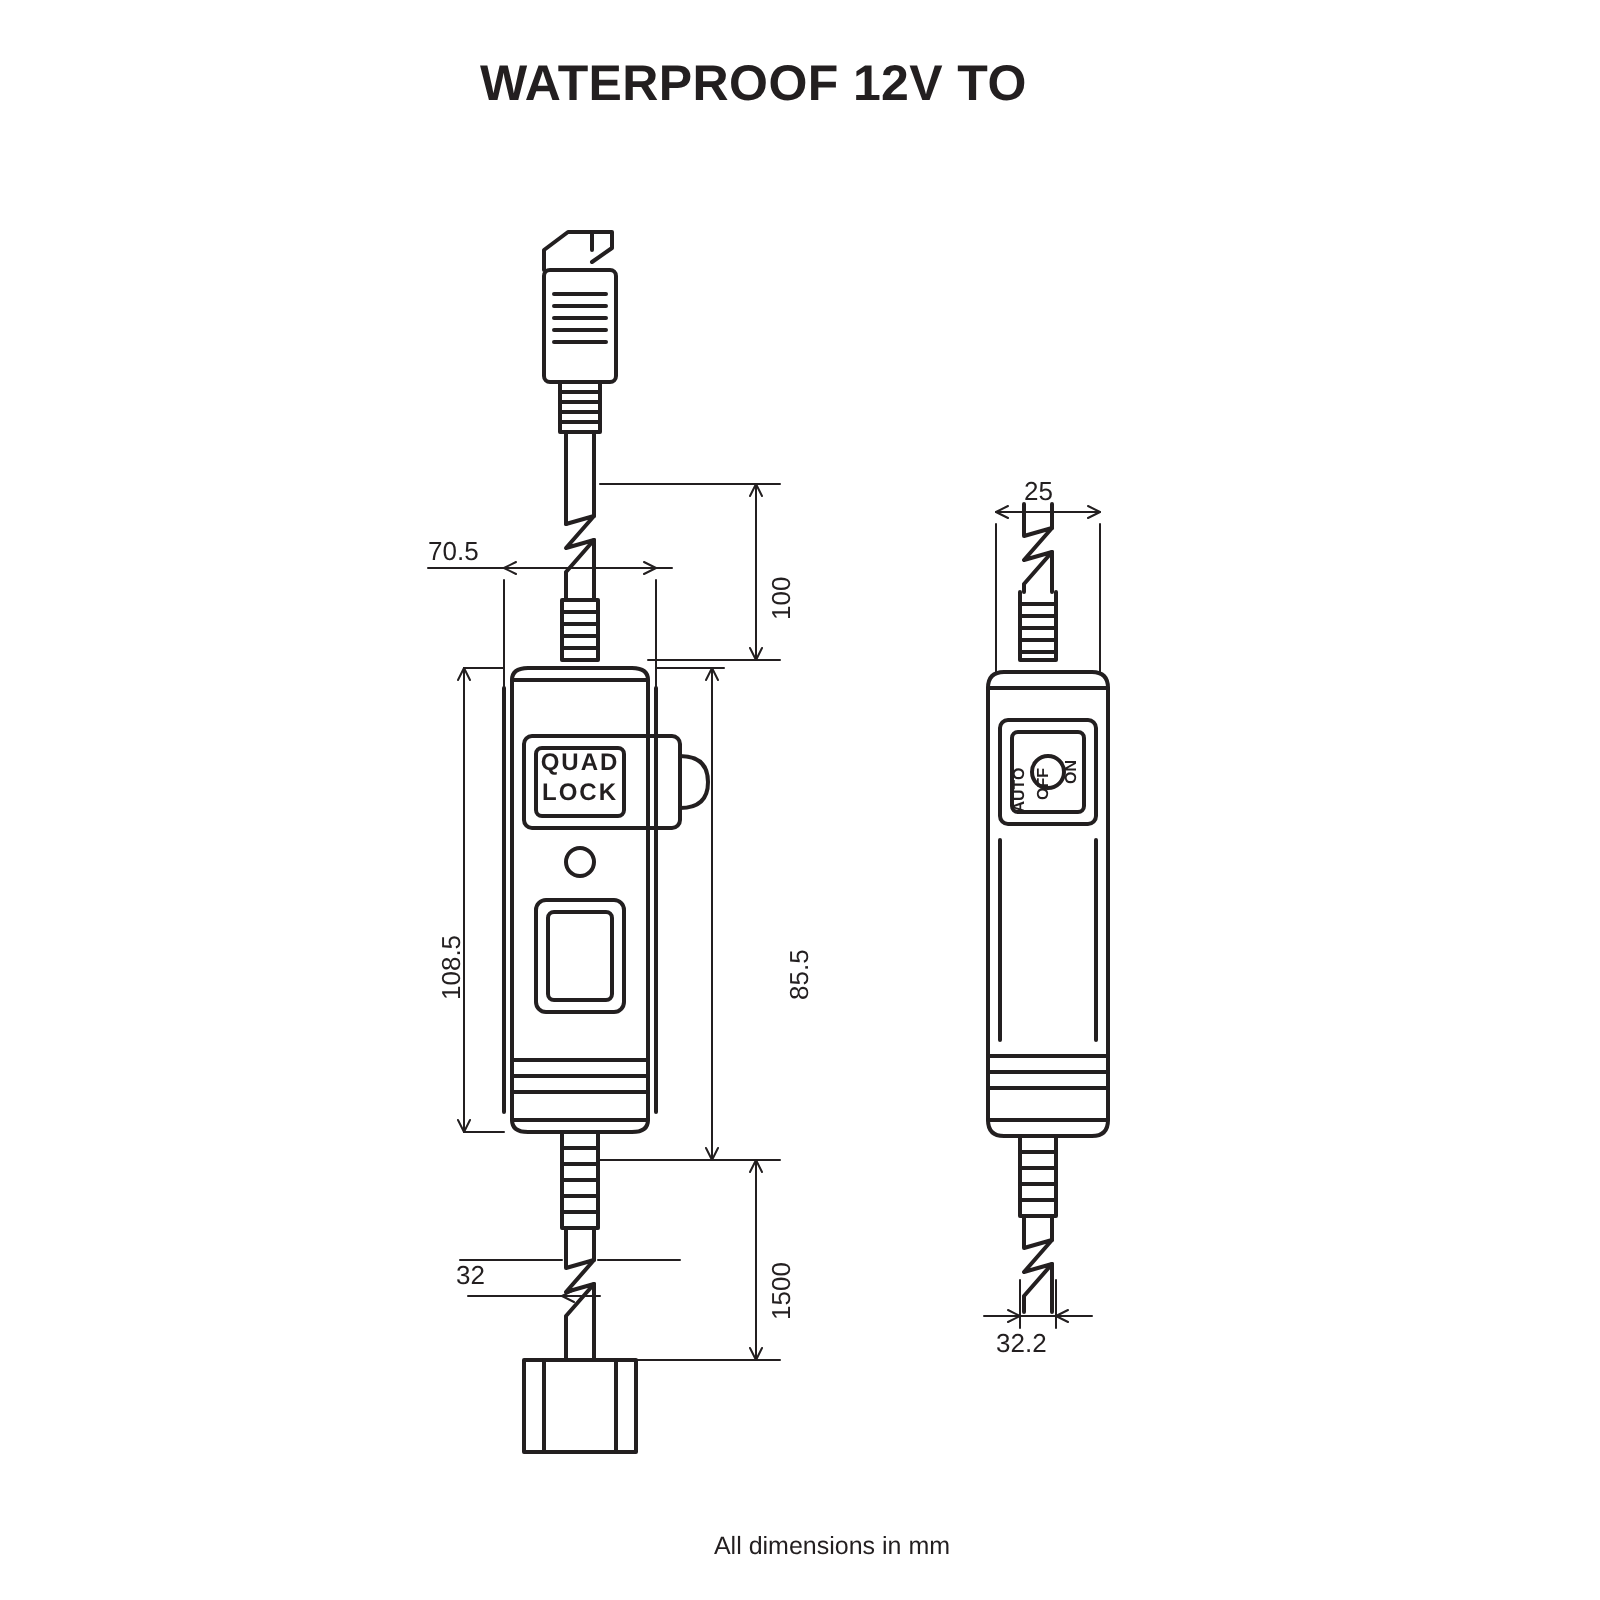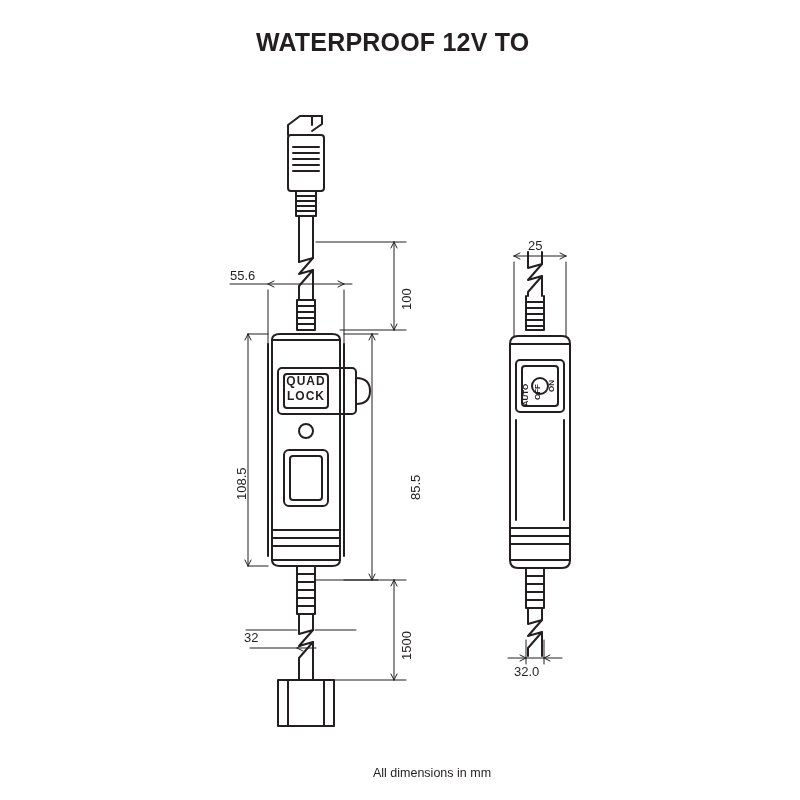--- a/index.html
+++ b/index.html
@@ -13,21 +13,20 @@
     font-family: "Liberation Sans", sans-serif;
     color: #231f20;
     position: relative;
     overflow: hidden;
   }
   #sheet {
     position: absolute;
     left: 0; top: 0;
     width: 660px;
     height: 800px;
-    margin-left: 16px;
   }
   .title {
     position: absolute;
     left: 240px;
     top: 28px;
     width: 520px;
     font-size: 25px;
     font-weight: bold;
     letter-spacing: 0.2px;
     line-height: 1.18;
@@ -215,31 +214,31 @@
       <text x="290" y="400" font-size="12" text-anchor="middle" letter-spacing="1">LOCK</text>
     </g>
 
     <g fill="#231f20" font-family="Liberation Sans, sans-serif" font-weight="bold" font-size="8">
       <text transform="translate(538,386) rotate(-90)" text-anchor="middle">ON</text>
       <text transform="translate(524,392) rotate(-90)" text-anchor="middle">OFF</text>
       <text transform="translate(512,395) rotate(-90)" text-anchor="middle">AUTO</text>
     </g>
   </svg>
 
-  <div class="dim" style="left:214px; top:268px;">55.6</div>
+  <div class="dim" style="left:214px; top:268px;">70.5</div>
 
   <div class="dim" style="left:218px; top:500px; transform: rotate(-90deg); transform-origin: left top;">108.5</div>
 
   <div class="dim" style="left:228px; top:630px;">32</div>
 
   <div class="dim" style="left:383px; top:310px; transform: rotate(-90deg); transform-origin: left top;">100</div>
 
   <div class="dim" style="left:392px; top:500px; transform: rotate(-90deg); transform-origin: left top;">85.5</div>
 
   <div class="dim" style="left:383px; top:660px; transform: rotate(-90deg); transform-origin: left top;">1500</div>
 
   <div class="dim" style="left:512px; top:238px;">25</div>
 
-  <div class="dim" style="left:498px; top:664px;">32.0</div>
+  <div class="dim" style="left:498px; top:664px;">32.2</div>
 
   <div class="footnote">All dimensions in mm</div>
 
 </div>
 
 </body></html>

